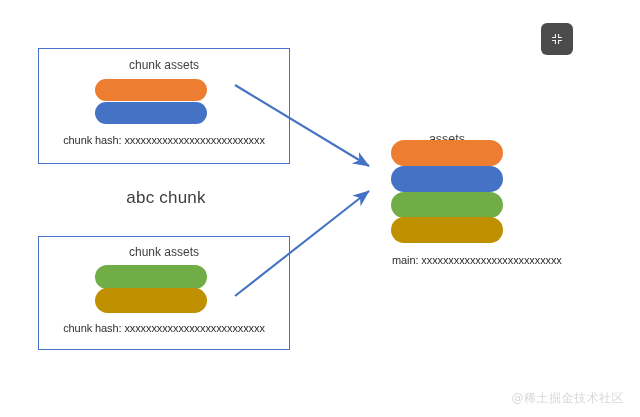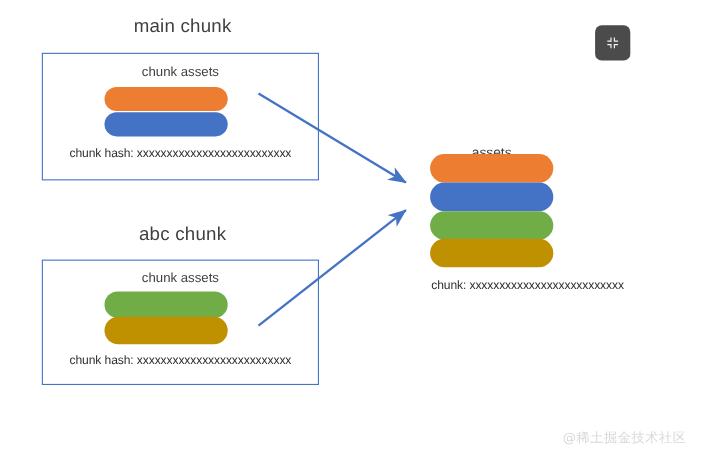--- a/index.html
+++ b/index.html
@@ -87,52 +87,51 @@
     font-family:"DejaVu Sans",sans-serif;
     white-space:nowrap;
     letter-spacing:.5px;
   }
 </style>
 </head>
 <body>
 
 <div id="stage">
 
-  <div class="lbl title" style="left:40px;top:14px;">main chunk</div>
 
   <div class="chunk-box" id="box-main" style="left:38px;top:48px;width:252px;height:116px;">
     <div class="lbl sub" style="top:9px;">chunk assets</div>
 
     <div class="pill" style="left:56px;top:30px;width:112px;height:22px;background:#ED7D31;"></div>
     <div class="pill" style="left:56px;top:53px;width:112px;height:22px;background:#4472C4;"></div>
 
     <div class="lbl hash" style="top:85px;">chunk hash: xxxxxxxxxxxxxxxxxxxxxxxxxx</div>
   </div>
 
-  <div class="lbl title" style="left:40px;top:203px;text-align:center;">abc chunk</div>
+  <div class="lbl title" style="left:40px;top:188px;text-align:center;">abc chunk</div>
 
   <div class="chunk-box" id="box-abc" style="left:38px;top:236px;width:252px;height:114px;">
     <div class="lbl sub" style="top:8px;">chunk assets</div>
 
     <div class="pill" style="left:56px;top:28px;width:112px;height:24px;background:#70AD47;"></div>
     <div class="pill" style="left:56px;top:51px;width:112px;height:25px;background:#BF9000;"></div>
 
     <div class="lbl hash" style="top:85px;">chunk hash: xxxxxxxxxxxxxxxxxxxxxxxxxx</div>
   </div>
 
   <div class="lbl assets-title" style="left:377px;top:120px;">assets</div>
 
   <div>
     <div class="pill" style="left:391px;top:140px;width:112px;height:26px;background:#ED7D31;"></div>
     <div class="pill" style="left:391px;top:166px;width:112px;height:26px;background:#4472C4;"></div>
     <div class="pill" style="left:391px;top:192px;width:112px;height:26px;background:#70AD47;"></div>
     <div class="pill" style="left:391px;top:217px;width:112px;height:26px;background:#BF9000;"></div>
   </div>
 
-  <div class="lbl assets-hash" style="left:392px;top:254px;">chunk: xxxxxxxxxxxxxxxxxxxxxxxxxx</div>
+  <div class="lbl assets-hash" style="left:392px;top:254px;">main: xxxxxxxxxxxxxxxxxxxxxxxxxx</div>
 
   <svg class="arrows" viewBox="0 0 640 417">
     <defs>
       <marker id="ah" markerWidth="9" markerHeight="9" refX="7.6" refY="3.2" orient="auto" markerUnits="strokeWidth">
         <path d="M0,0 L8,3.2 L0,6.4 L2.2,3.2 z" fill="#4472C4"></path>
       </marker>
     </defs>
     <line x1="235" y1="85" x2="369" y2="166" stroke="#4472C4" stroke-width="2.1" marker-end="url(#ah)"></line>
     <line x1="235" y1="296" x2="369" y2="191" stroke="#4472C4" stroke-width="2.1" marker-end="url(#ah)"></line>
   </svg>

